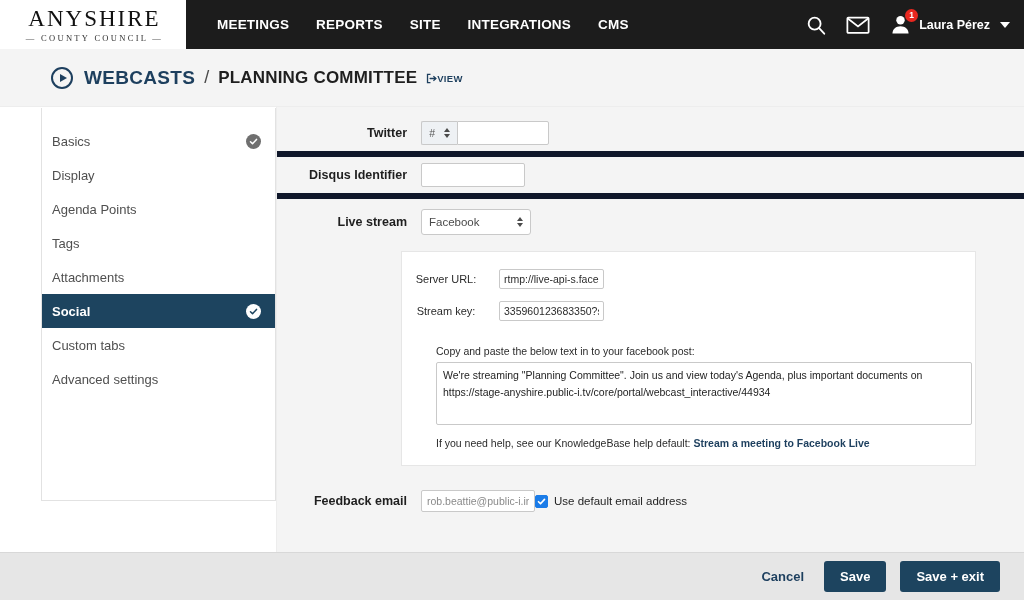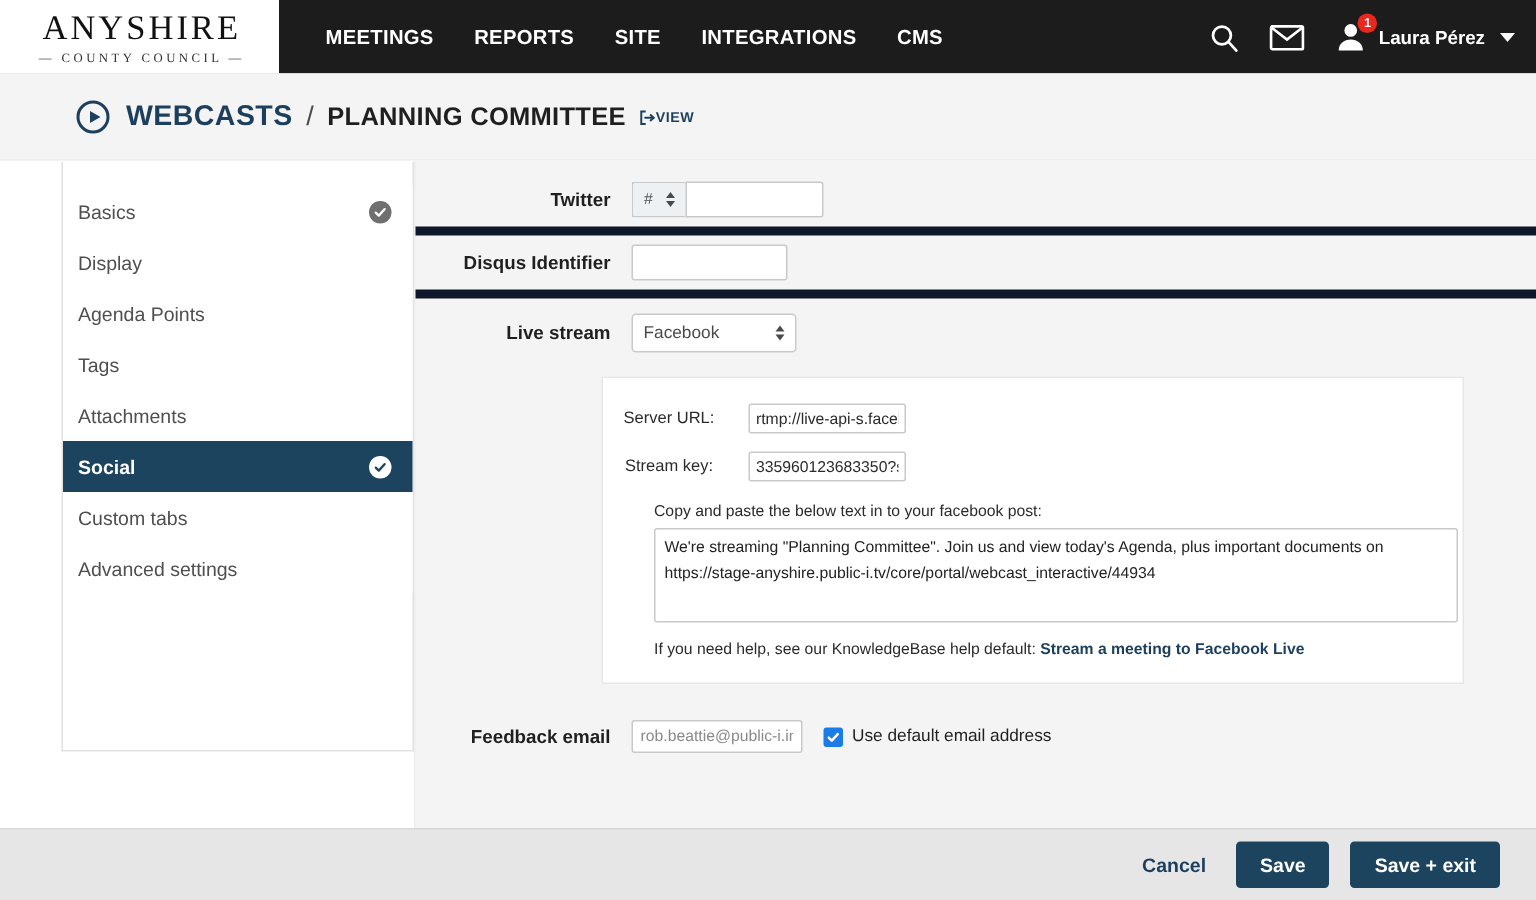--- a/index.html
+++ b/index.html
@@ -366,21 +366,21 @@
     border: 1px solid #c9c9c9;
     padding: 0 5px;
     border-radius: 2px;
     background: #ffffff;
     font-family: "Liberation Sans", sans-serif;
     outline: none;
   }
   .feedback-input::placeholder { color: #8a8a8a; }
   .cb-wrap {
     display: flex; align-items: center;
-    gap: 6px; margin-left: 14px;
+    gap: 6px; 
     cursor: pointer;
   }
   .cb {
     width: 13px; height: 13px;
     background: #1b7ce8;
     border: 1px solid #1b7ce8;
     border-radius: 2px;
     display: flex; align-items: center; justify-content: center;
     flex: none;
   }
@@ -566,21 +566,21 @@
               </span>
           </div>
         </div>
       </div>
 
       <div class="stream-panel">
         <div class="panel-line">
           <div class="panel-label">Server URL:</div>
           <input class="panel-input" type="text" value="rtmp://live-api-s.facebook" style="">
         </div>
-        <div class="panel-line" style="margin-bottom:14px;">
+        <div class="panel-line" style="margin-bottom:24px;">
           <div class="panel-label">Stream key:</div>
           <input class="panel-input" type="text" value="335960123683350?s_ps" style="">
         </div>
         <div class="panel-note">Copy and paste the below text in to your facebook post:</div>
         <textarea class="panel-textarea" style="">We're streaming "Planning Committee". Join us and view today's Agenda, plus important documents on https://stage-anyshire.public-i.tv/core/portal/webcast_interactive/44934</textarea>
         <div class="panel-help">
           <span>If you need help, see our KnowledgeBase help default:</span>
           <a>Stream a meeting to Facebook Live</a>
         </div>
       </div>

